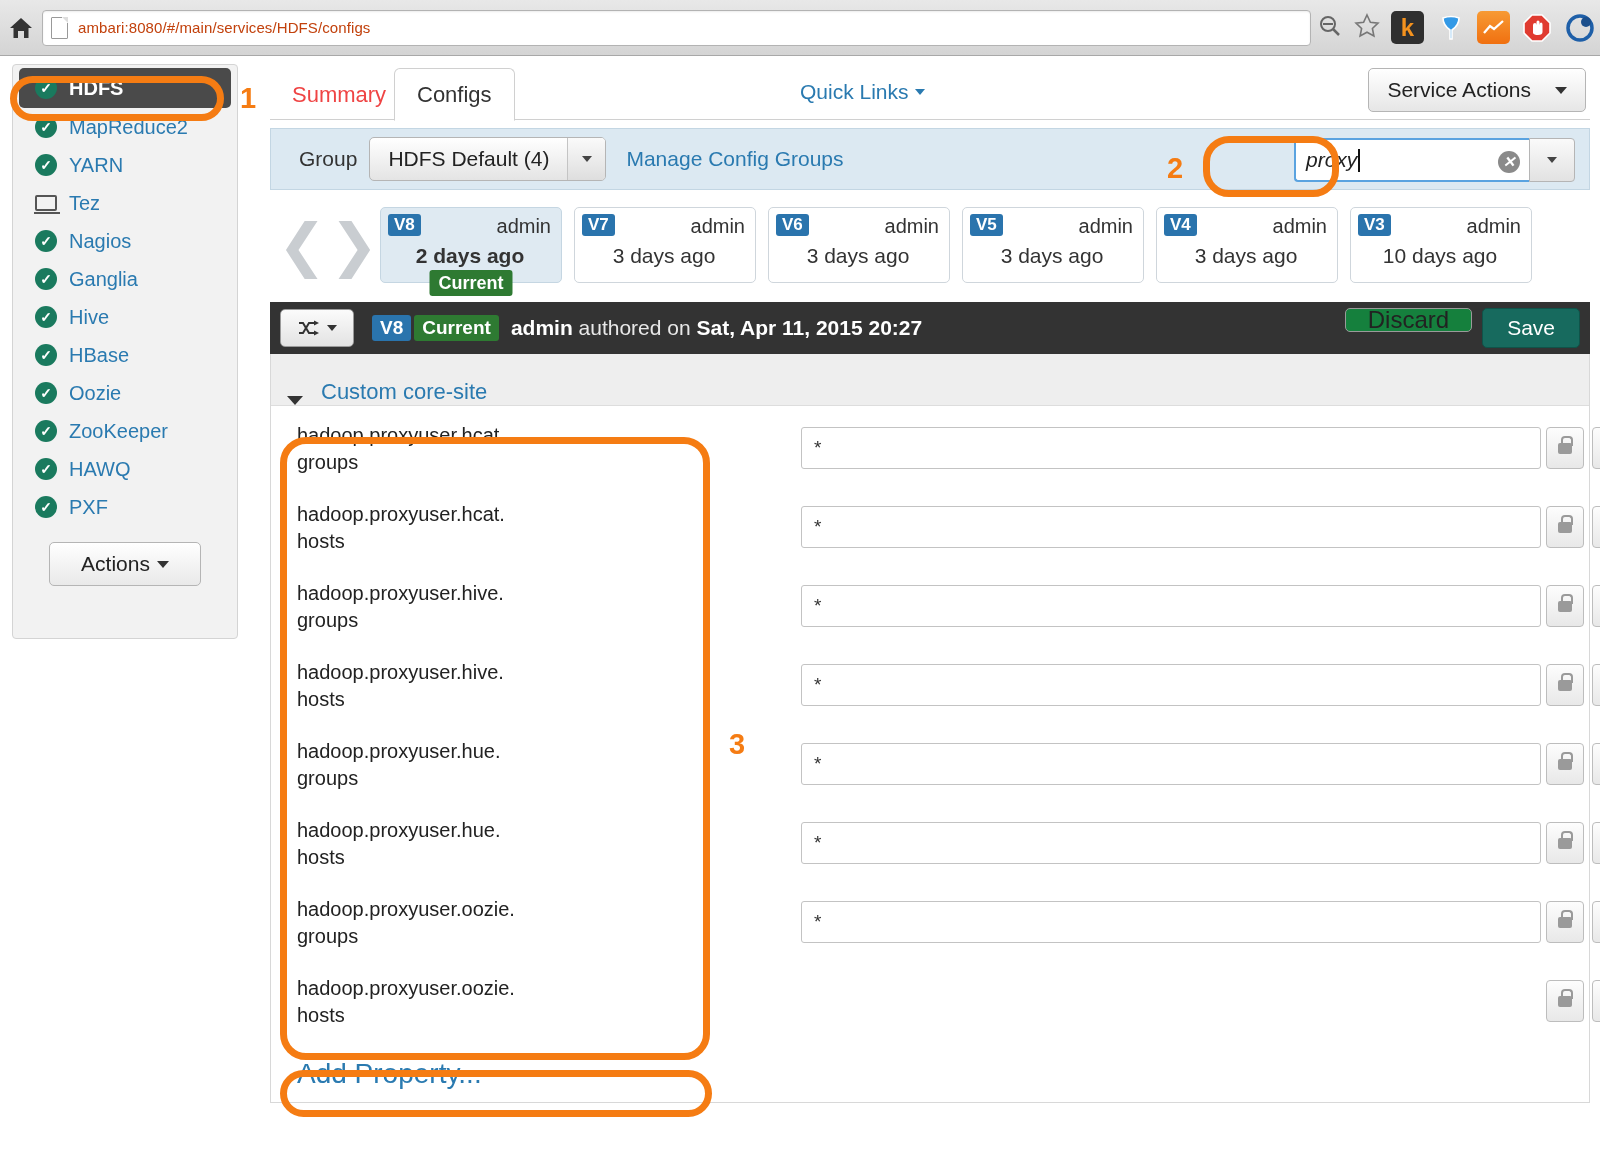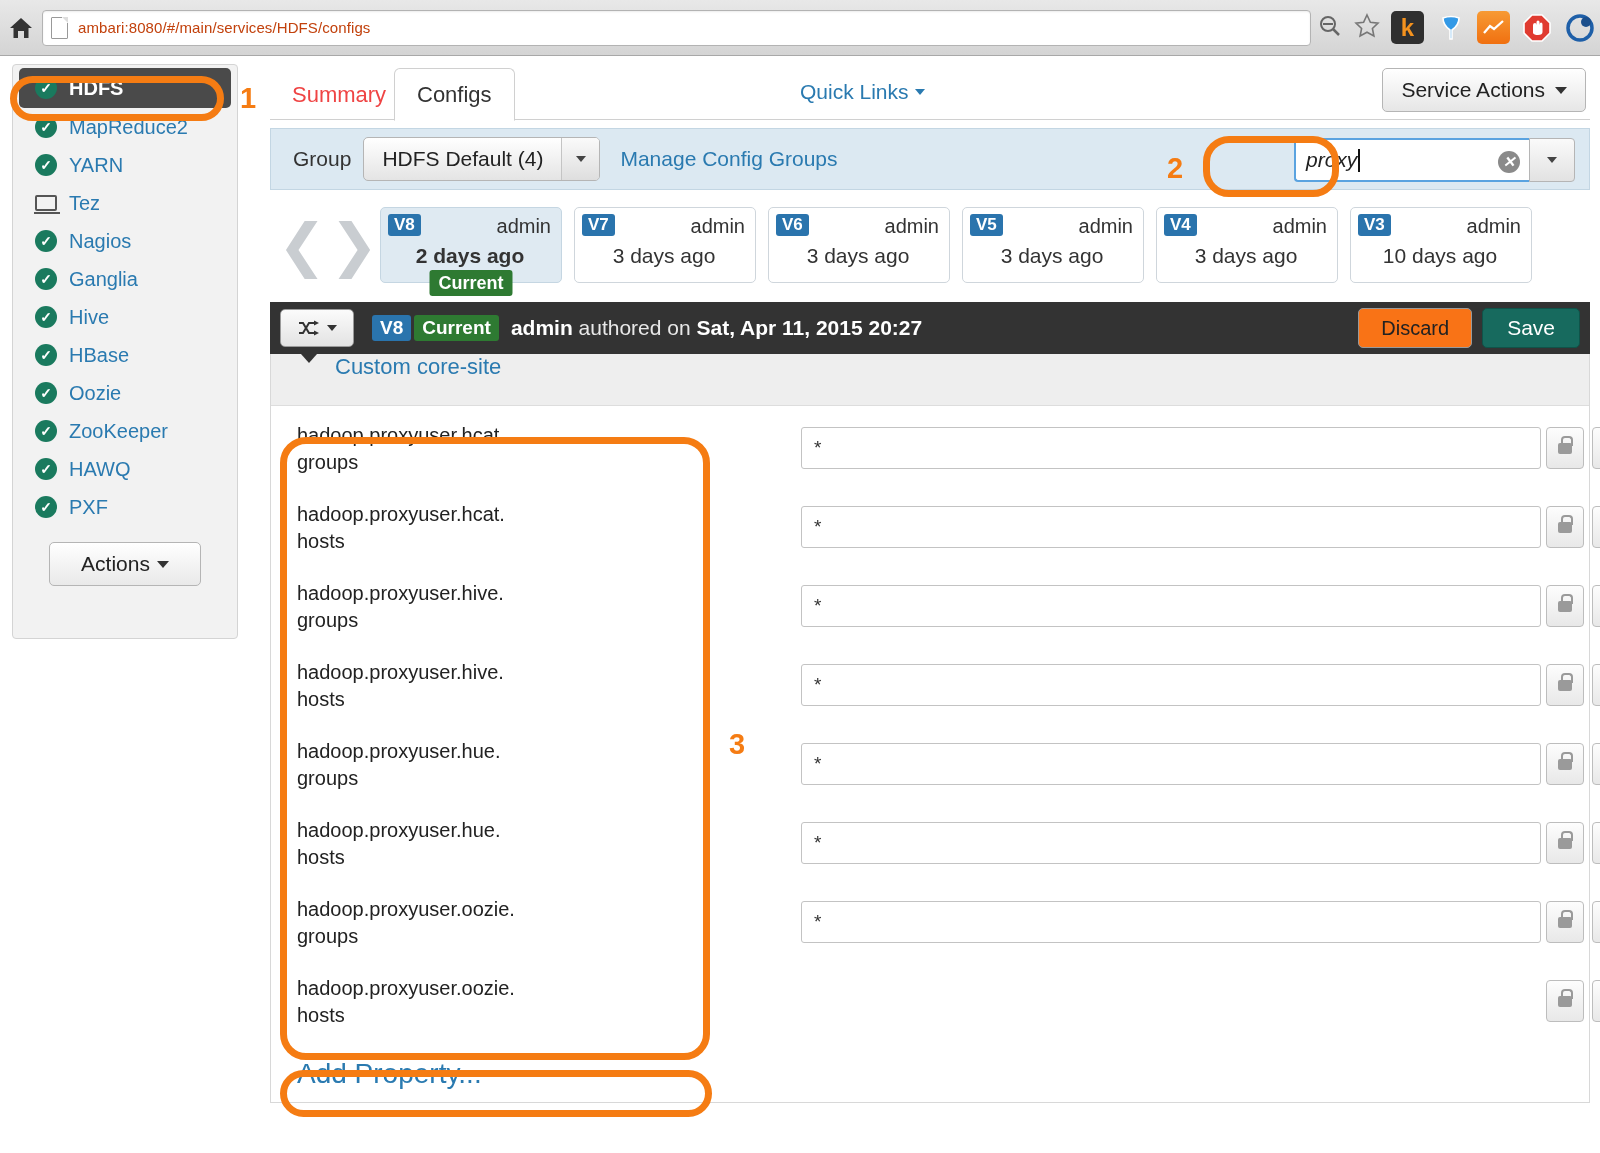--- a/index.html
+++ b/index.html
@@ -92,27 +92,27 @@
   .tab.active{
     color:#333; background:#fff; border:1px solid #d0d0d0; border-bottom-color:#fff;
     border-radius:6px 6px 0 0; top:4px; height:53px;
   }
   #quick-links{ position:absolute; left:530px; top:16px; font-size:21px; color:#2a7ab0; display:flex;align-items:center;gap:6px;}
   .caret-blue{ width:0;height:0;border-left:5px solid transparent;border-right:5px solid transparent;border-top:6px solid #2a7ab0; }
   #service-actions{
     position:absolute; right:4px; top:4px; height:44px; padding:0 18px;
     border:1px solid #b5b5b5;border-radius:5px;
     background:linear-gradient(to bottom,#ffffff,#e6e6e6);
-    display:flex;align-items:center;gap:10px;font-size:21px;color:#222;
+    display:flex;align-items:center;gap:24px;font-size:21px;color:#222;
   }
 
   
   #groupbar{
     position:relative; margin-top:8px; height:62px; background:#dce9f2;
-    border:1px solid #c3d6e3; display:flex; align-items:center; padding-left:22px;
+    border:1px solid #c3d6e3; display:flex; align-items:center; padding-left:28px;
   }
   #group-label{ font-size:21px; color:#333; margin-right:12px; }
   #group-select{
     height:44px; display:flex; align-items:stretch;
     border:1px solid #b5b5b5; border-radius:5px; overflow:hidden;
     background:linear-gradient(to bottom,#ffffff,#e4e4e4);
   }
   #group-select-value{ padding:0 18px; display:flex;align-items:center;font-size:21px;color:#222; }
   #group-select-arrow{ width:38px;border-left:1px solid #c4c4c4;display:flex;align-items:center;justify-content:center;
     background:linear-gradient(to bottom,#fafafa,#dedede);}
@@ -164,33 +164,33 @@
     height:38px;min-width:74px;border:1px solid #9a9a9a;border-radius:5px;
     background:linear-gradient(to bottom,#fbfbfb,#e3e3e3); color:#333;
     display:flex;align-items:center;justify-content:center;gap:7px;font-size:19px;
   }
   #darkbar .vtag-s{ background:#2a74ad;color:#fff;font-size:19px;font-weight:bold;padding:2px 8px;border-radius:3px;margin-left:18px;}
   #darkbar .cur-s{ background:#2e7a32;color:#fff;font-size:19px;font-weight:bold;padding:2px 8px;border-radius:3px;margin-left:3px;}
   #darkbar .auth-text{ margin-left:12px; font-size:21px; }
   #darkbar .auth-text b{ font-weight:bold; color:#fff;}
   #dark-right{ position:absolute; right:10px; display:flex; gap:10px; }
   #discard-btn{
-    height:40px;padding:0 22px;border-radius:5px;background:#f97316;color:#222;
-    display:flex;align-items:center;font-size:20px;border:1px solid #9a9a9a;
+    height:24px;padding:0 22px;border-radius:5px;background:#15803d;color:#222;
+    display:flex;align-items:center;font-size:24px;border:1px solid #9a9a9a;
   }
   #save-btn{
     height:40px;padding:0 24px;border-radius:5px;background:#176a5e;color:#fff;
     display:flex;align-items:center;font-size:21px;border:1px solid #0f5349;
   }
 
   
   #section-wrap{ border:1px solid #d8d8d8; border-top:none; background:#fff; }
   #section-header{
     height:52px; background:#eeeeee; border-bottom:1px solid #ddd;
-    display:flex; align-items:flex-start; padding-left:30px; gap:18px;
+    display:flex; align-items:flex-end; padding-left:16px; gap:18px;
   }
   .caret-down-dark{ width:0;height:0;border-left:8px solid transparent;border-right:8px solid transparent;border-top:9px solid #333; }
   #section-title{ font-size:22px; color:#2a7ab0; }
 
   #props{ padding:8px 0 0 0; }
   .prop-row{ height:79px; display:flex; align-items:flex-start; padding-top:8px; position:relative; }
   .prop-name{
     width:250px; margin-left:26px; font-size:20px; color:#222; line-height:27px;
   }
   .prop-input{

